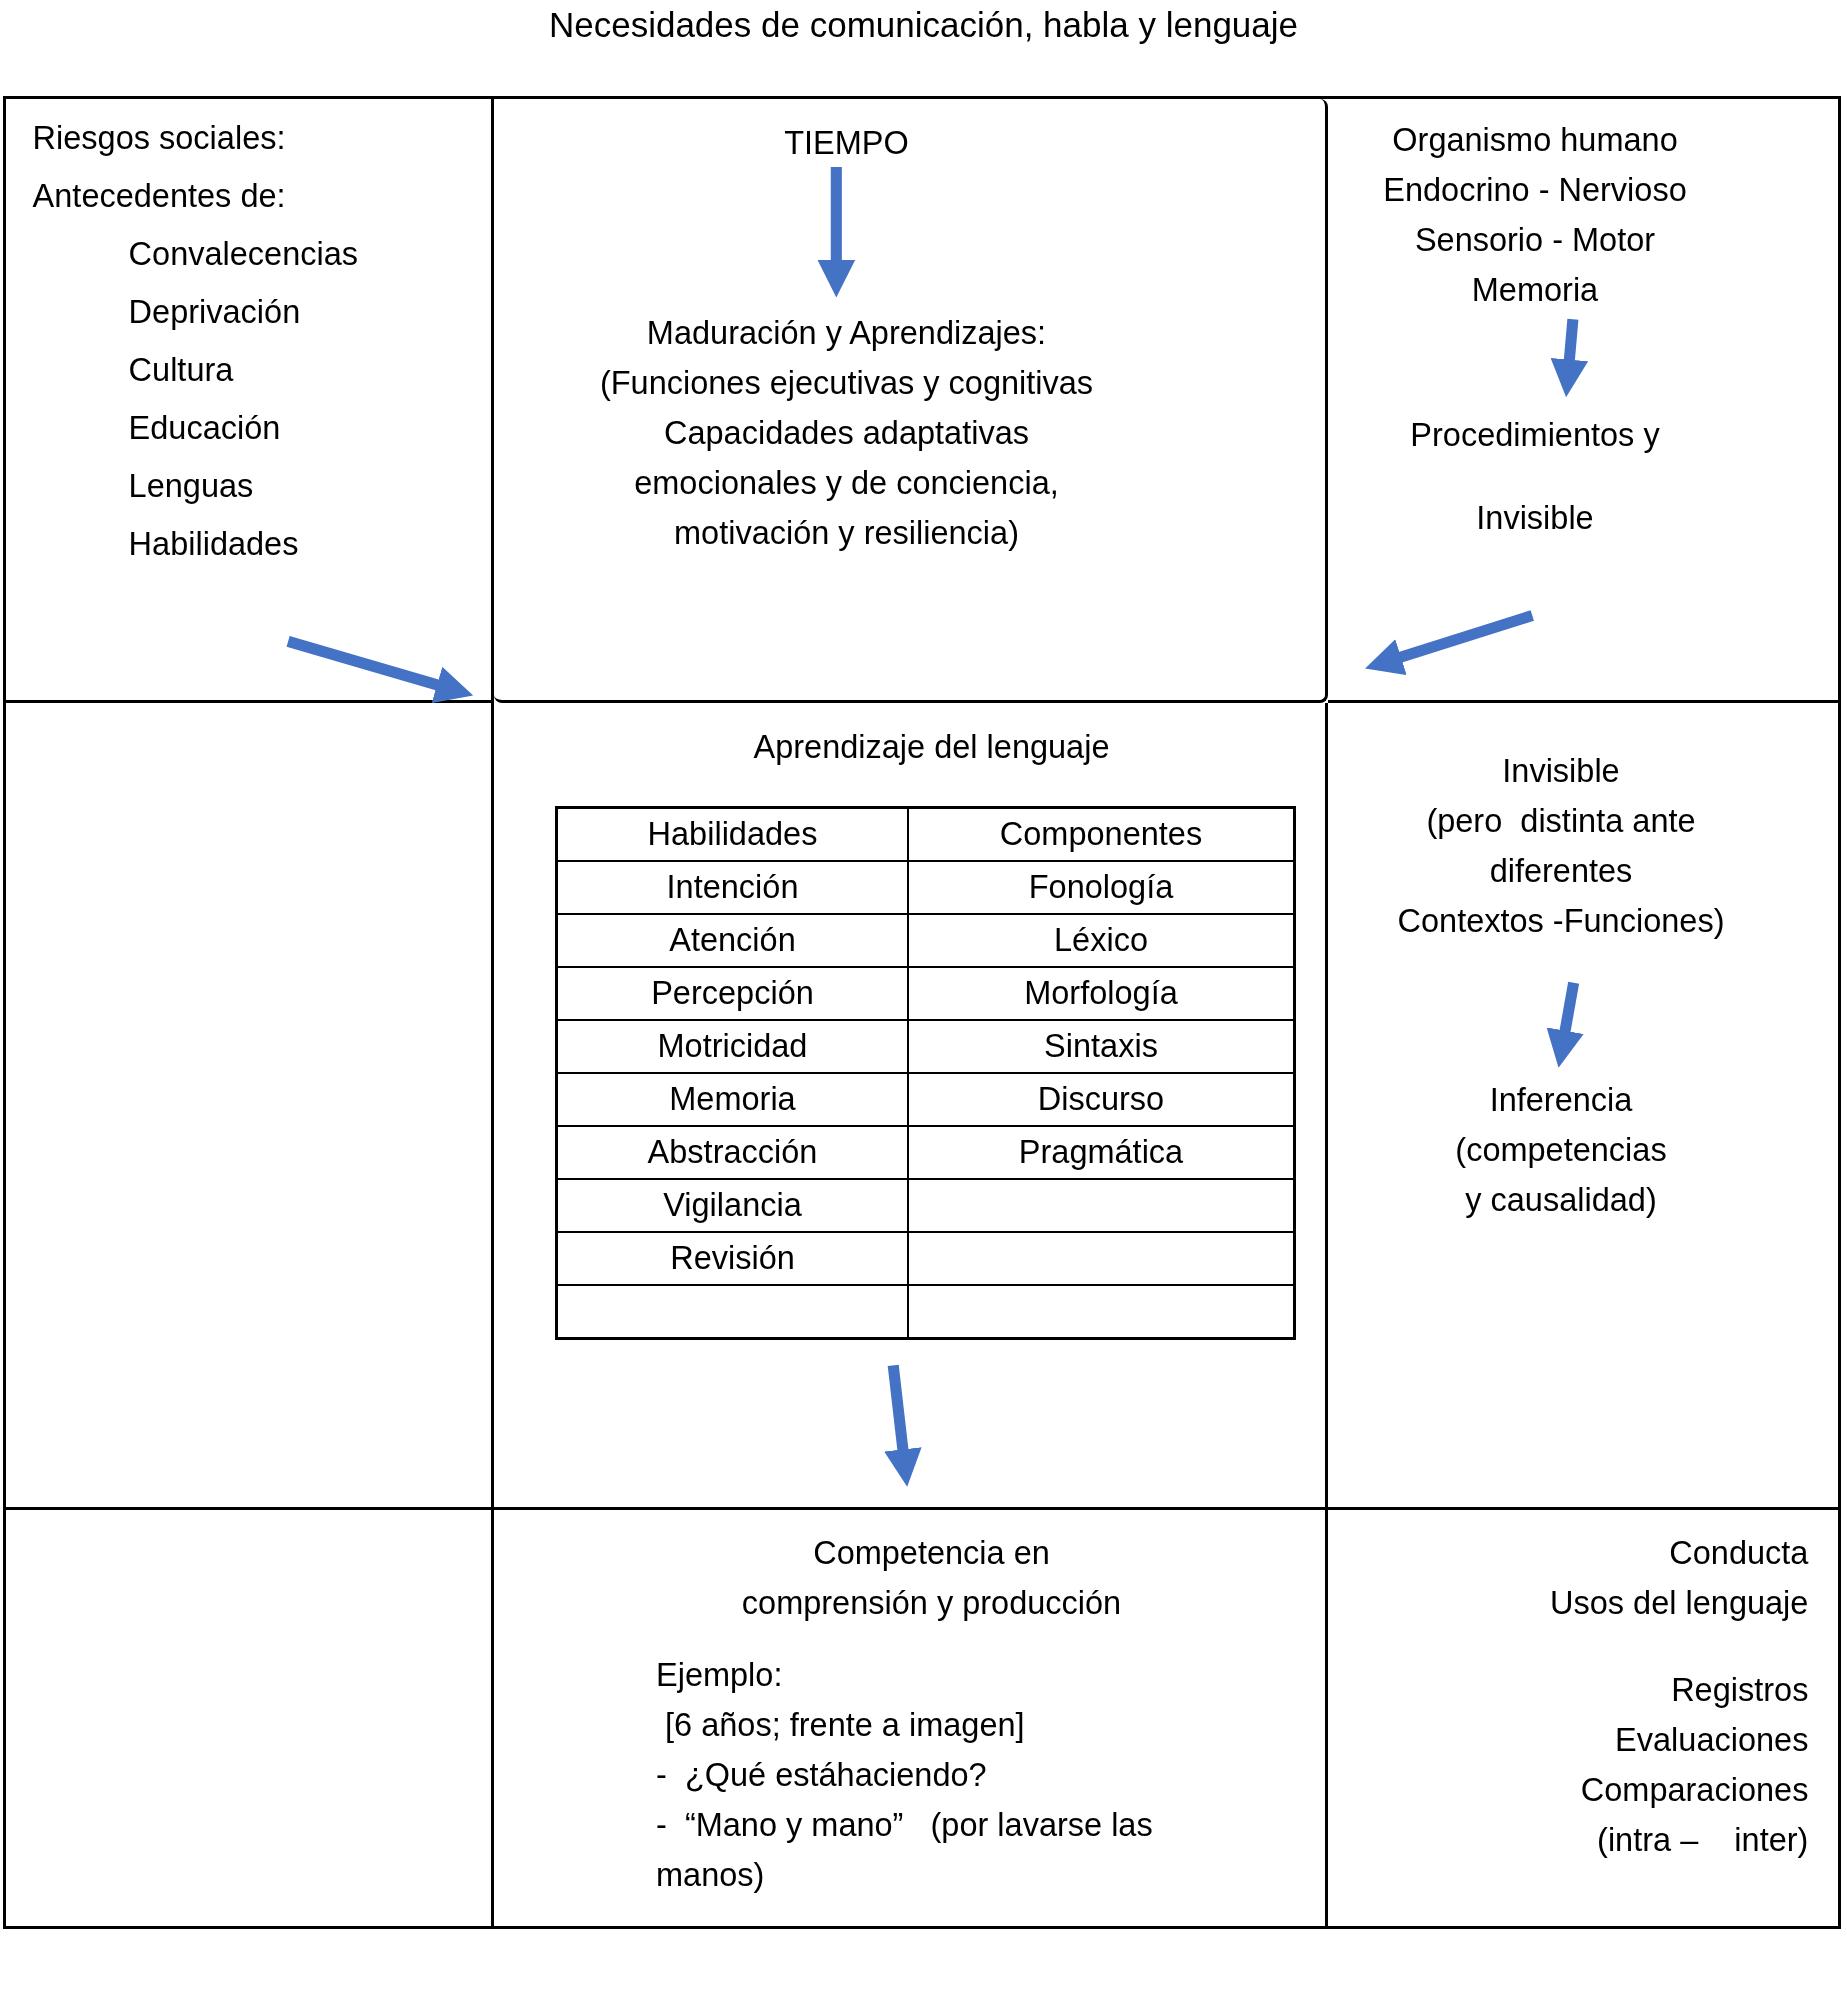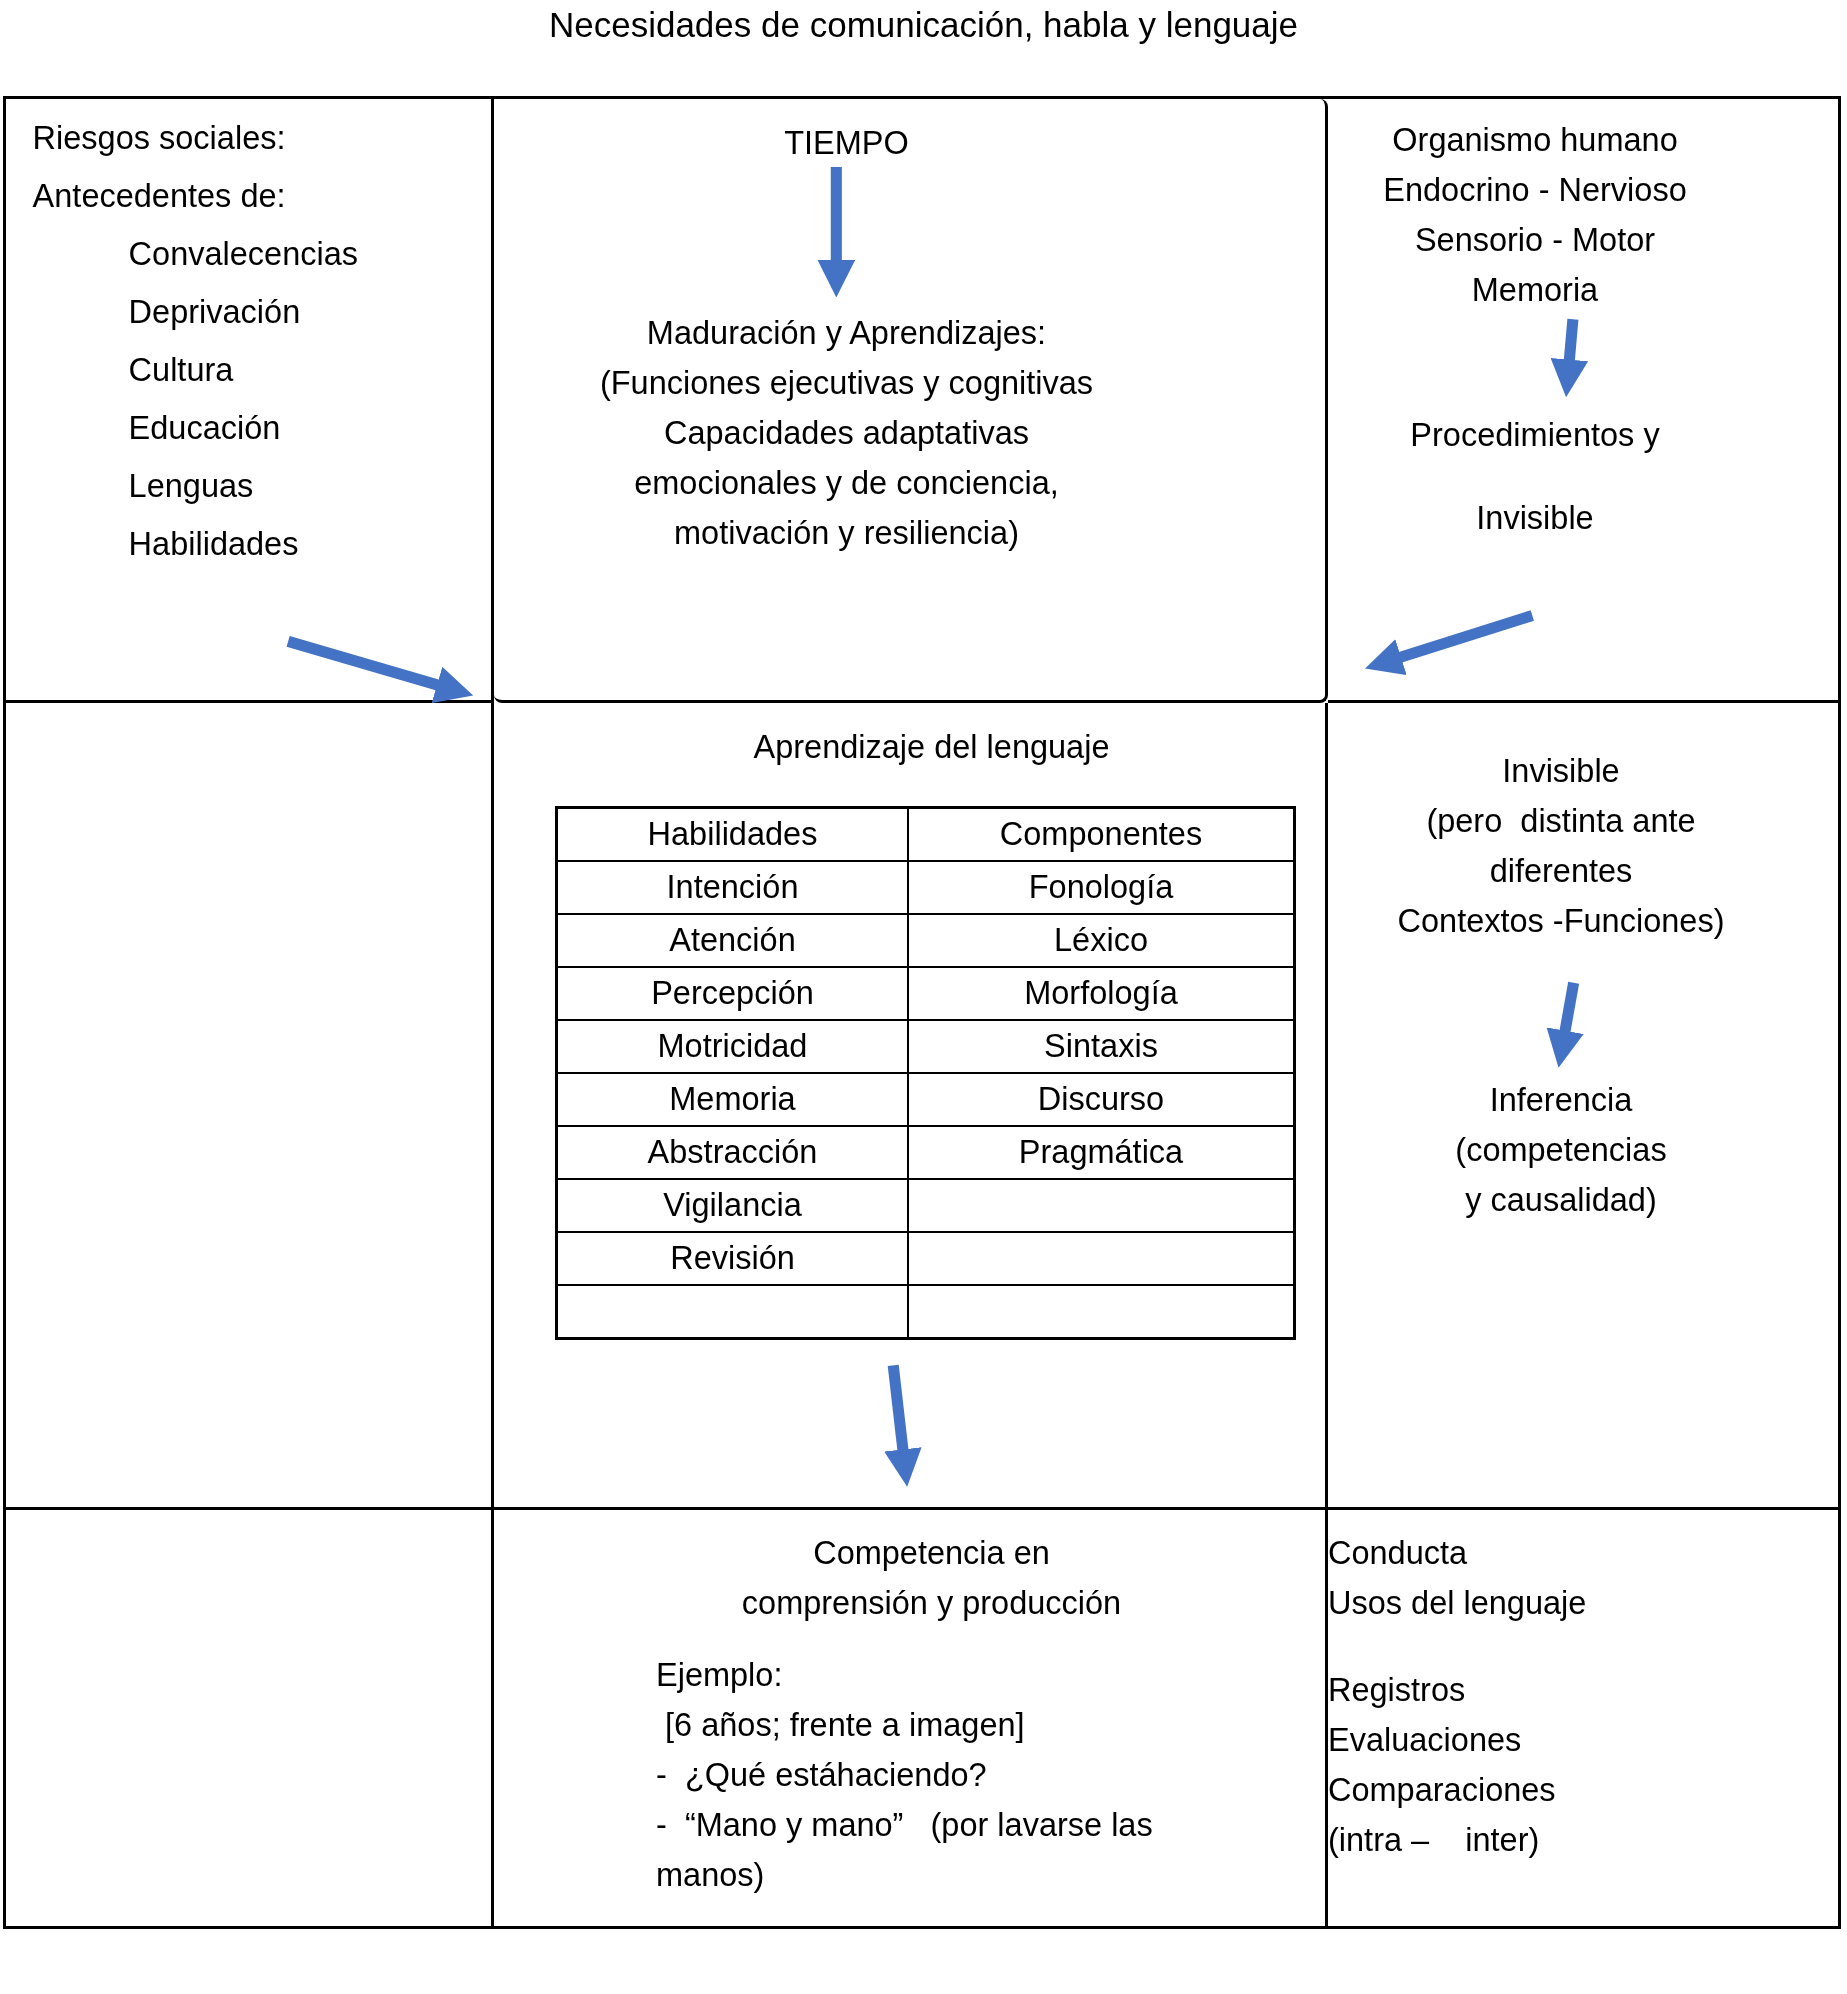--- a/index.html
+++ b/index.html
@@ -27,21 +27,21 @@
   .center{text-align:center;margin-left:44px;}
   .sp{width:100%;}
   
   .c-riesgos{padding:10.3px 7.4px 0 26.6px;}
   .c-riesgos .indent{padding-left:96px;}
   .c-tiempo{padding:19px 126px 0 0;text-align:center;border-radius:8px;}
   .c-organismo{padding:16.3px 96px 0 0;text-align:center;}
   .c-aprendizaje{padding:19px 0 0 0;}
   .c-contextos{padding:43px 44px 0 0;text-align:center;}
   .c-competencia{padding:17.7px 0 0 0;}
-  .c-conducta{padding:17.7px 29.6px 0 0;text-align:left;}
+  .c-conducta{padding:17.7px 29.6px 0 0;text-align:right;}
   .example{margin:0 0 0 162px;text-align:left;}
   
   table.inner{
     border-collapse:collapse;margin:34px 0 0 61px;width:741px;
     border:3px solid #000;table-layout:fixed;
   }
   table.inner td{
     border:2.2px solid #000;height:51px;font-size:32.5px;
     text-align:center;padding:0;vertical-align:middle;
     white-space:pre-wrap;

